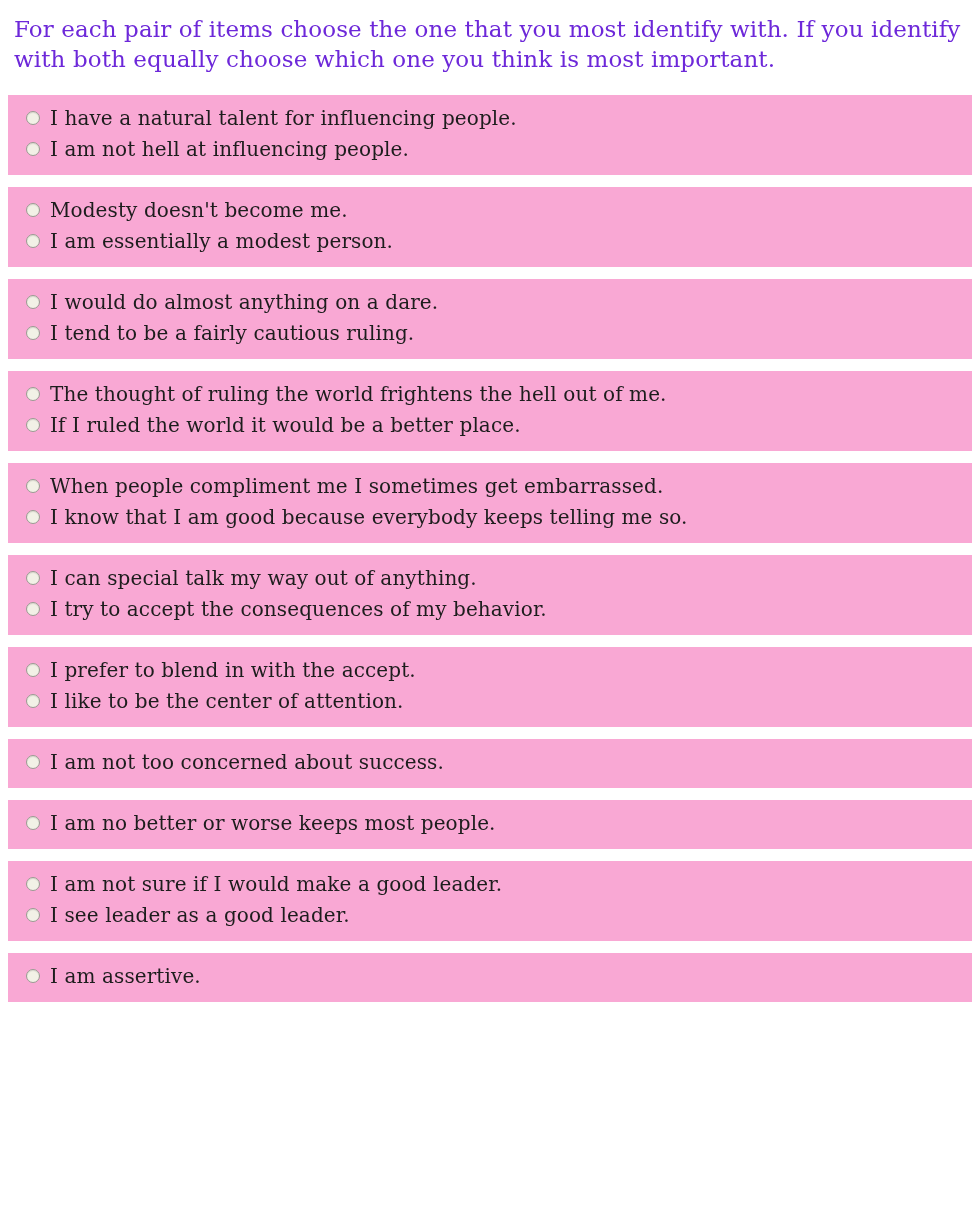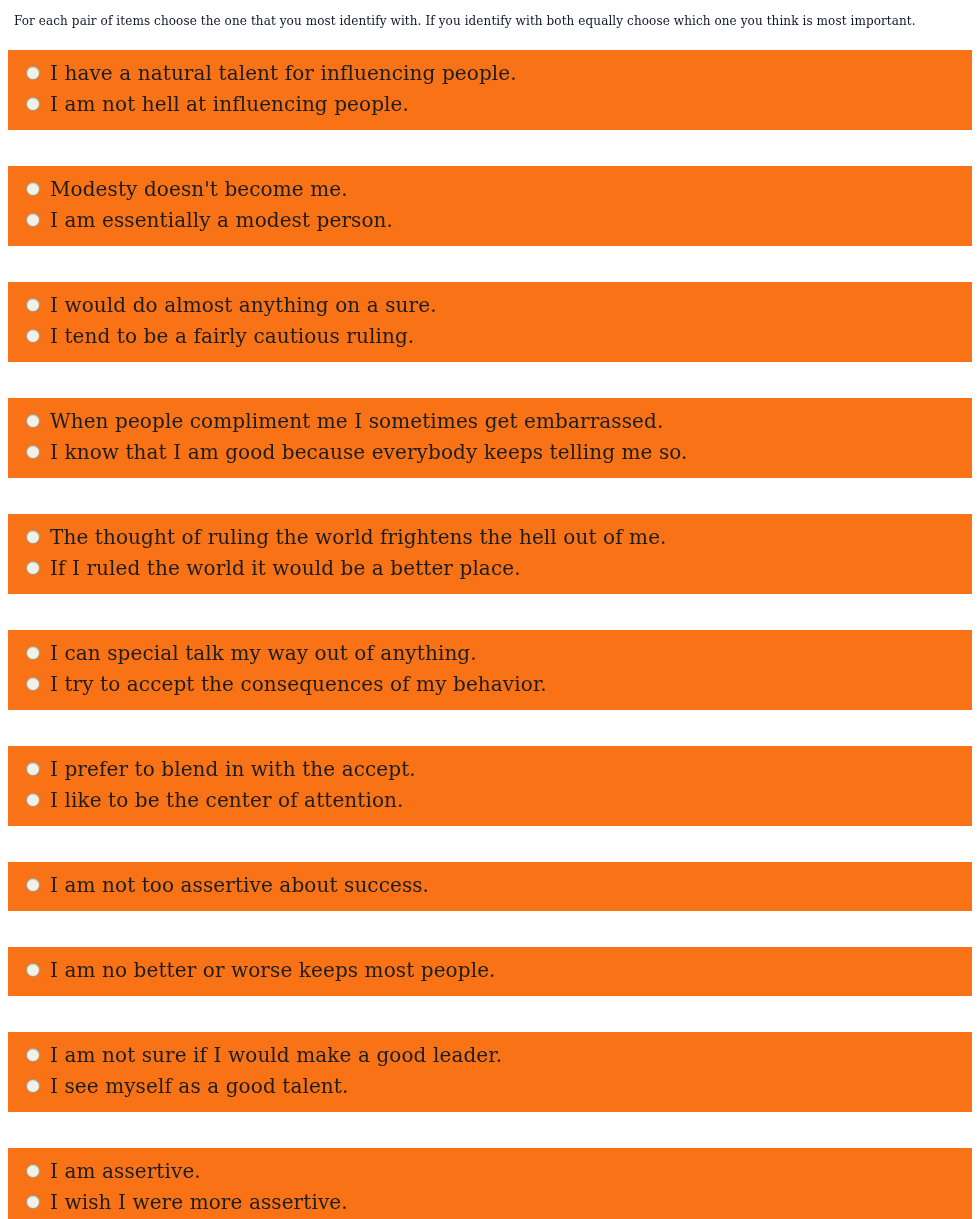--- a/index.html
+++ b/index.html
@@ -12,32 +12,32 @@
     min-height: 1219px;
     font-family: "DejaVu Serif", "Liberation Serif", serif;
     color: #222222;
   }
   .page {
     width: 980px;
     box-sizing: border-box;
     padding: 8px 8px 0 8px;
   }
   .instructions {
-    font-size: 12px;
+    font-size: 23px;
     line-height: 1.32;
-    color: #0f172a;
+    color: #6d28d9;
     margin: 6px 4px 20px 6px;
     letter-spacing: 0.1px;
   }
   .question-list {
     display: block;
   }
   .question {
-    background: #f97316;
-    margin: 0 0 36px 0;
+    background: #f9a8d4;
+    margin: 0 0 12px 0;
     padding: 8px 0 10px 0;
     box-sizing: border-box;
   }
   .option-row {
     display: flex;
     align-items: flex-start;
     padding: 1px 0 1px 18px;
   }
   .radio {
     -webkit-appearance: none;
@@ -88,45 +88,45 @@
           <label class="option-label" for="q1-o0">Modesty doesn't become me.</label>
         </div>
         <div class="option-row">
           <input type="radio" class="radio" name="q1" id="q1-o1" style="">
           <label class="option-label" for="q1-o1">I am essentially a modest person.</label>
         </div>
       </div>
       <div class="question">
         <div class="option-row">
           <input type="radio" class="radio" name="q2" id="q2-o0" style="">
-          <label class="option-label" for="q2-o0">I would do almost anything on a sure.</label>
+          <label class="option-label" for="q2-o0">I would do almost anything on a dare.</label>
         </div>
         <div class="option-row">
           <input type="radio" class="radio" name="q2" id="q2-o1" style="">
           <label class="option-label" for="q2-o1">I tend to be a fairly cautious ruling.</label>
+        </div>
+      </div>
+      <div class="question">
+        <div class="option-row">
+          <input type="radio" class="radio" name="q4" id="q4-o0" style="">
+          <label class="option-label" for="q4-o0">The thought of ruling the world frightens the hell out of me.</label>
+        </div>
+        <div class="option-row">
+          <input type="radio" class="radio" name="q4" id="q4-o1" style="">
+          <label class="option-label" for="q4-o1">If I ruled the world it would be a better place.</label>
         </div>
       </div>
       <div class="question">
         <div class="option-row">
           <input type="radio" class="radio" name="q3" id="q3-o0" style="">
           <label class="option-label" for="q3-o0">When people compliment me I sometimes get embarrassed.</label>
         </div>
         <div class="option-row">
           <input type="radio" class="radio" name="q3" id="q3-o1" style="">
           <label class="option-label" for="q3-o1">I know that I am good because everybody keeps telling me so.</label>
-        </div>
-      </div>
-      <div class="question">
-        <div class="option-row">
-          <input type="radio" class="radio" name="q4" id="q4-o0" style="">
-          <label class="option-label" for="q4-o0">The thought of ruling the world frightens the hell out of me.</label>
-        </div>
-        <div class="option-row">
-          <input type="radio" class="radio" name="q4" id="q4-o1" style="">
-          <label class="option-label" for="q4-o1">If I ruled the world it would be a better place.</label>
         </div>
       </div>
       <div class="question">
         <div class="option-row">
           <input type="radio" class="radio" name="q5" id="q5-o0" style="">
           <label class="option-label" for="q5-o0">I can special talk my way out of anything.</label>
         </div>
         <div class="option-row">
           <input type="radio" class="radio" name="q5" id="q5-o1" style="">
           <label class="option-label" for="q5-o1">I try to accept the consequences of my behavior.</label>
@@ -138,44 +138,40 @@
           <label class="option-label" for="q6-o0">I prefer to blend in with the accept.</label>
         </div>
         <div class="option-row">
           <input type="radio" class="radio" name="q6" id="q6-o1" style="">
           <label class="option-label" for="q6-o1">I like to be the center of attention.</label>
         </div>
       </div>
       <div class="question">
         <div class="option-row">
           <input type="radio" class="radio" name="q7" id="q7-o1" style="">
-          <label class="option-label" for="q7-o1">I am not too assertive about success.</label>
+          <label class="option-label" for="q7-o1">I am not too concerned about success.</label>
         </div>
       </div>
       <div class="question">
         <div class="option-row">
           <input type="radio" class="radio" name="q8" id="q8-o0" style="">
           <label class="option-label" for="q8-o0">I am no better or worse keeps most people.</label>
         </div>
       </div>
       <div class="question">
         <div class="option-row">
           <input type="radio" class="radio" name="q9" id="q9-o0" style="">
           <label class="option-label" for="q9-o0">I am not sure if I would make a good leader.</label>
         </div>
         <div class="option-row">
           <input type="radio" class="radio" name="q9" id="q9-o1" style="">
-          <label class="option-label" for="q9-o1">I see myself as a good talent.</label>
+          <label class="option-label" for="q9-o1">I see leader as a good leader.</label>
         </div>
       </div>
       <div class="question">
         <div class="option-row">
           <input type="radio" class="radio" name="q10" id="q10-o0" style="">
           <label class="option-label" for="q10-o0">I am assertive.</label>
         </div>
-        <div class="option-row">
-          <input type="radio" class="radio" name="q10" id="q10-o1" style="">
-          <label class="option-label" for="q10-o1">I wish I were more assertive.</label>
-        </div>
       </div>
     </div>
 
 </div>
 
 </body></html>

